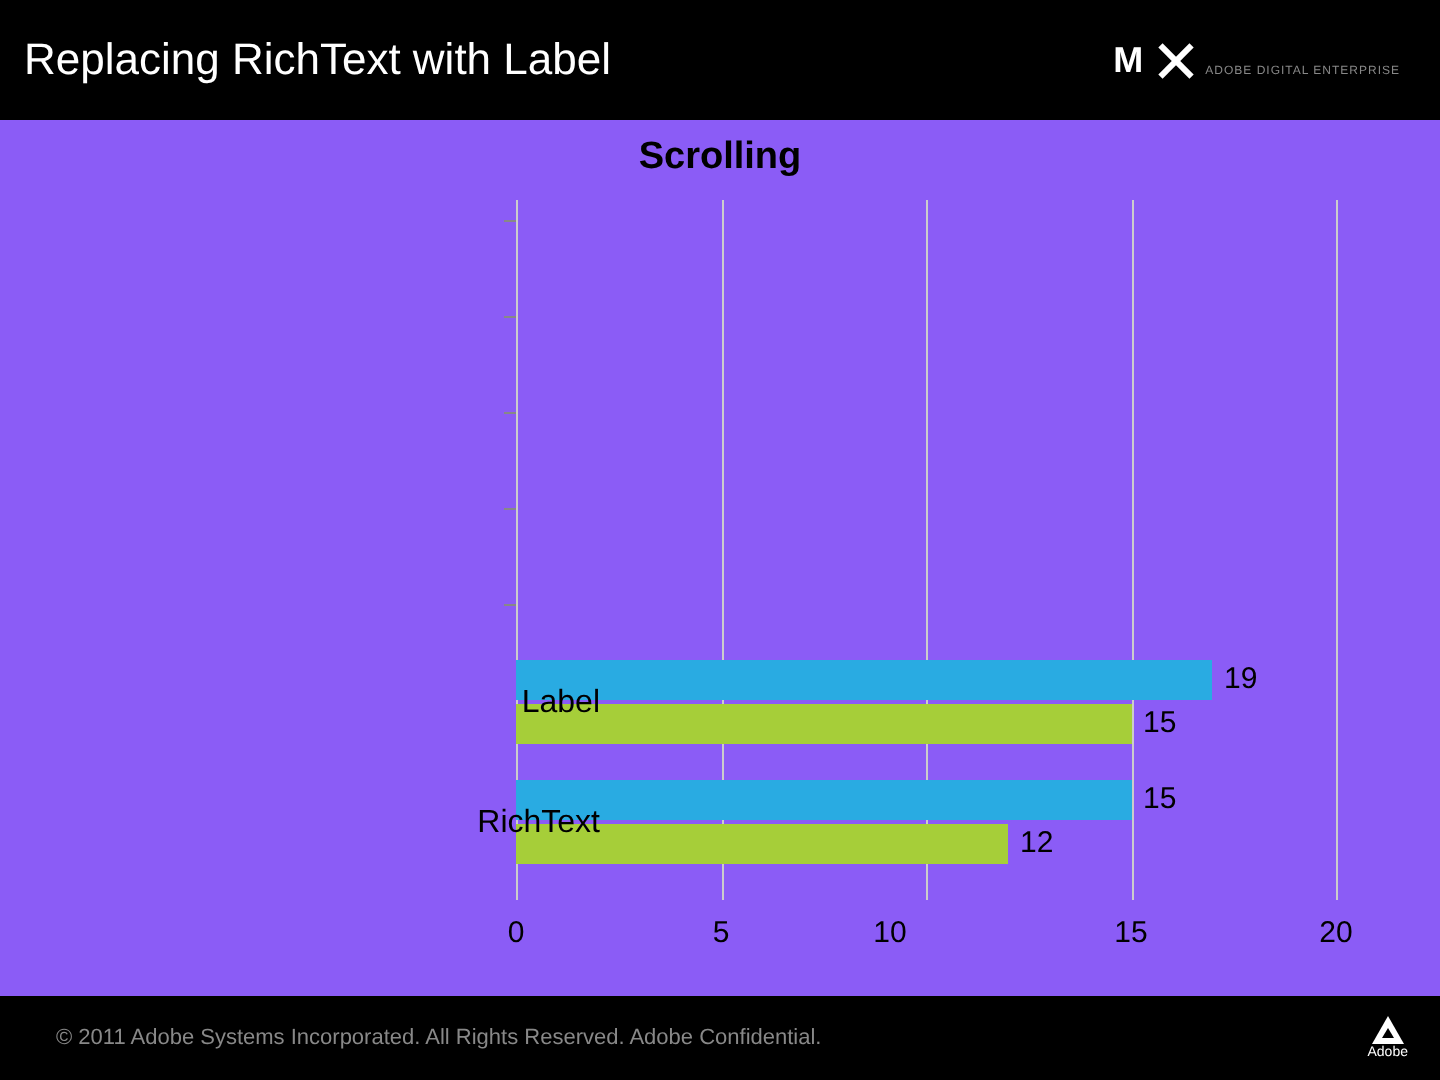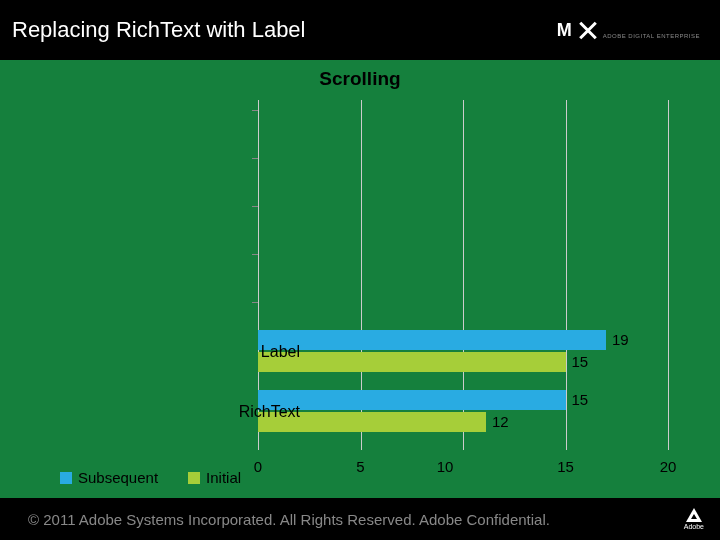--- a/index.html
+++ b/index.html
@@ -5,37 +5,37 @@
 html,body{margin:0;padding:0;width:720px;height:540px;font-family:Arial,Helvetica,sans-serif;background:#fff;overflow:hidden}
 .header{background:#000;height:60px;display:flex;align-items:center;justify-content:space-between;padding:0 20px 0 12px}
 .header-title{color:#fff;font-size:22px;font-weight:400}
 .logo{display:flex;align-items:center;gap:6px}
 .logo-m{color:#fff;font-size:18px;font-weight:700;letter-spacing:1px}
 .logo-x{display:inline-block;width:18px;height:18px;position:relative}
 .logo-x::before,.logo-x::after{content:"";position:absolute;top:8px;left:-2px;width:22px;height:3px;background:#fff}
 .logo-x::before{transform:rotate(45deg)}
 .logo-x::after{transform:rotate(-45deg)}
 .logo-sub{color:#888;font-size:6px;letter-spacing:0.5px;margin-top:2px}
-.main{position:relative;height:438px;background:#15803d}
+.main{position:relative;height:438px;background:#8b5cf6}
 .chart-title{text-align:center;font-size:19px;font-weight:700;padding-top:8px}
 .plot{position:absolute;left:258px;top:40px;width:410px;height:350px}
 .grid-line{position:absolute;top:0;bottom:0;width:1px;background:#ccc}
 .tick-mark{position:absolute;width:6px;height:1px;background:#888}
 .xtick-label{position:absolute;top:358px;font-size:15px;text-align:center;transform:translateX(-50%)}
 .xlabel{position:absolute;left:50%;top:382px;transform:translateX(-50%);font-size:16px;font-weight:700}
 .bar{position:absolute;height:20px}
 .bar-sub{background:#29abe2}
 .bar-ini{background:#a6ce39}
 .bar-val{position:absolute;font-size:15px;left:100%;margin-left:6px;top:1px}
 .cat-label{position:absolute;right:420px;font-size:16px;text-align:center;transform:translateY(-50%)}
 .legend{position:absolute;left:60px;bottom:12px;display:flex;gap:30px;font-size:15px}
 .legend-item{display:flex;align-items:center;gap:6px}
 .legend-swatch{width:12px;height:12px}
 .footer{background:#000;height:42px;display:flex;align-items:center;justify-content:space-between;padding:0 16px 0 28px}
-.footer-text{color:#888;font-size:15px}
+.footer-text{color:#888;font-size:11px}
 .adobe-logo{display:flex;flex-direction:column;align-items:center}
 .adobe-a{width:0;height:0;border-left:8px solid transparent;border-right:8px solid transparent;border-bottom:14px solid #fff;position:relative}
 .adobe-a::after{content:"";position:absolute;left:-3px;top:6px;width:0;height:0;border-left:3px solid transparent;border-right:3px solid transparent;border-bottom:5px solid #000}
 .adobe-txt{color:#fff;font-size:7px;margin-top:1px}
 </style>
 </head>
 <body>
 
 <div class="header">
   <div class="header-title">Replacing RichText with Label</div>
@@ -69,45 +69,35 @@
     <div class="bar bar-sub" style="top:230px;left:0;width:348px">
       <span class="bar-val">19</span>
     </div>
     <div class="bar bar-ini" style="top:252px;left:0;width:307.5px">
       <span class="bar-val">15</span>
     </div>
 
     <div class="bar bar-sub" style="top:290px;left:0;width:307.5px">
       <span class="bar-val">15</span>
     </div>
-    <div class="bar bar-ini" style="top:312px;left:0;width:228px">
+    <div class="bar bar-ini" style="top:312px;left:0;width:246px">
       <span class="bar-val">12</span>
     </div>
 
     <div class="xtick-label" style="left:0">0</div>
     <div class="xtick-label" style="left:102.5px">5</div>
     <div class="xtick-label" style="left:187px">10</div>
     <div class="xtick-label" style="left:307.5px">15</div>
     <div class="xtick-label" style="left:410px">20</div>
 
   </div>
 
   <div class="cat-label" style="top:292px">Label</div>
   <div class="cat-label" style="top:352px">RichText</div>
 
-  <div class="legend">
-    <div class="legend-item">
-      <span class="legend-swatch" style="background:#29abe2"></span>
-      <span>Subsequent</span>
-    </div>
-    <div class="legend-item">
-      <span class="legend-swatch" style="background:#a6ce39"></span>
-      <span>Initial</span>
-    </div>
-  </div>
 </div>
 
 <div class="footer">
   <div class="footer-text">© 2011 Adobe Systems Incorporated. All Rights Reserved. Adobe Confidential.</div>
   <div class="adobe-logo">
     <div class="adobe-a"></div>
     <div class="adobe-txt">Adobe</div>
   </div>
 </div>
 

